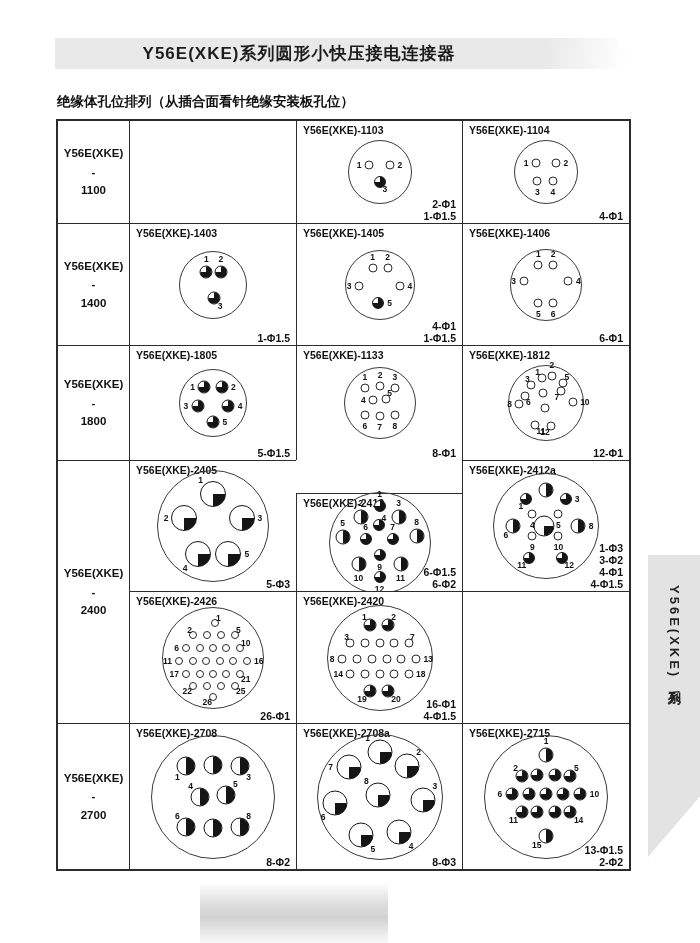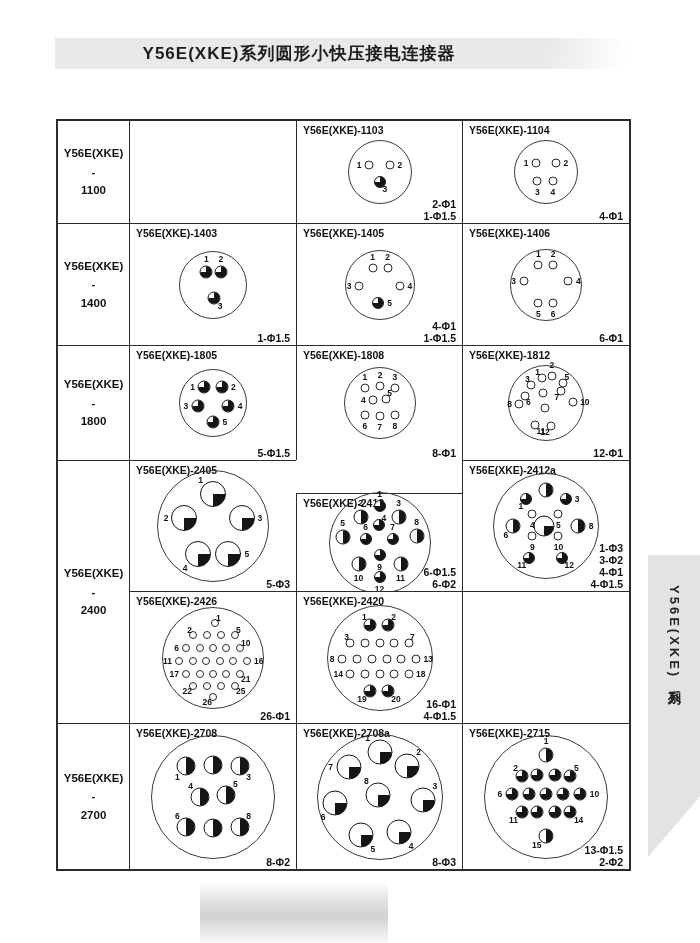--- a/index.html
+++ b/index.html
@@ -55,20 +55,21 @@
 </style>
 </head>
 <body>
 
 <div class="page">
   <div class="header-bar">
     <span class="title">Y56E(XKE)系列圆形小快压接电连接器</span>
   </div>
   <div class="header-dot"></div>
 
+  <div class="section-title">绝缘体孔位排列（从插合面看针绝缘安装板孔位）</div>
 
   <div class="conn-table" id="conn-table" style="grid-template-columns: 71px 167px 166px 167px; grid-template-rows: 102px 122px 115px 131px 132px 146px;">
       <div class="cell series-cell" style="grid-area: 1 / 1 / span 1;">Y56E(XKE)
 -
 1100</div>
       <div class="cell series-cell bt" style="grid-area: 2 / 1 / span 1;">Y56E(XKE)
 -
 1400</div>
       <div class="cell series-cell bt" style="grid-area: 3 / 1 / span 1;">Y56E(XKE)
 -
@@ -164,21 +165,21 @@
           <div class="pin d15" style="width: 13px; height: 13px; left: 27%; top: 55%;"></div>
           <div class="pin-num" style="left: 27%; top: 55%; transform: translate(calc(-100% - 9.5px), -50%);">3</div>
           <div class="pin d15" style="width: 13px; height: 13px; left: 73%; top: 55%;"></div>
           <div class="pin-num" style="left: 73%; top: 55%; transform: translate(9.5px, -50%);">4</div>
           <div class="pin d15" style="width: 13px; height: 13px; left: 50%; top: 79%;"></div>
           <div class="pin-num" style="left: 50%; top: 79%; transform: translate(9.5px, -50%);">5</div>
         </div>
         <div class="spec-label">5-Φ1.5</div>
       </div>
       <div class="cell bl bt" style="grid-area: 3 / 3;">
-        <div class="model-label">Y56E(XKE)-1808</div>
+        <div class="model-label">Y56E(XKE)-1133</div>
         <div class="conn-circle" style="width: 70px; height: 70px; left: 50%; top: 50%;">
           <div class="pin d1" style="width: 9px; height: 9px; left: 29%; top: 28%;"></div>
           <div class="pin-num" style="left: 29%; top: 28%; transform: translate(-50%, calc(-100% - 6.5px));">1</div>
           <div class="pin d1" style="width: 9px; height: 9px; left: 51%; top: 26%;"></div>
           <div class="pin-num" style="left: 51%; top: 26%; transform: translate(-50%, calc(-100% - 6.5px));">2</div>
           <div class="pin d1" style="width: 9px; height: 9px; left: 72%; top: 28%;"></div>
           <div class="pin-num" style="left: 72%; top: 28%; transform: translate(-50%, calc(-100% - 6.5px));">3</div>
           <div class="pin d1" style="width: 9px; height: 9px; left: 41%; top: 46%;"></div>
           <div class="pin-num" style="left: 41%; top: 46%; transform: translate(calc(-100% - 7.5px), -50%);">4</div>
           <div class="pin d1" style="width: 9px; height: 9px; left: 59%; top: 44%;"></div>

